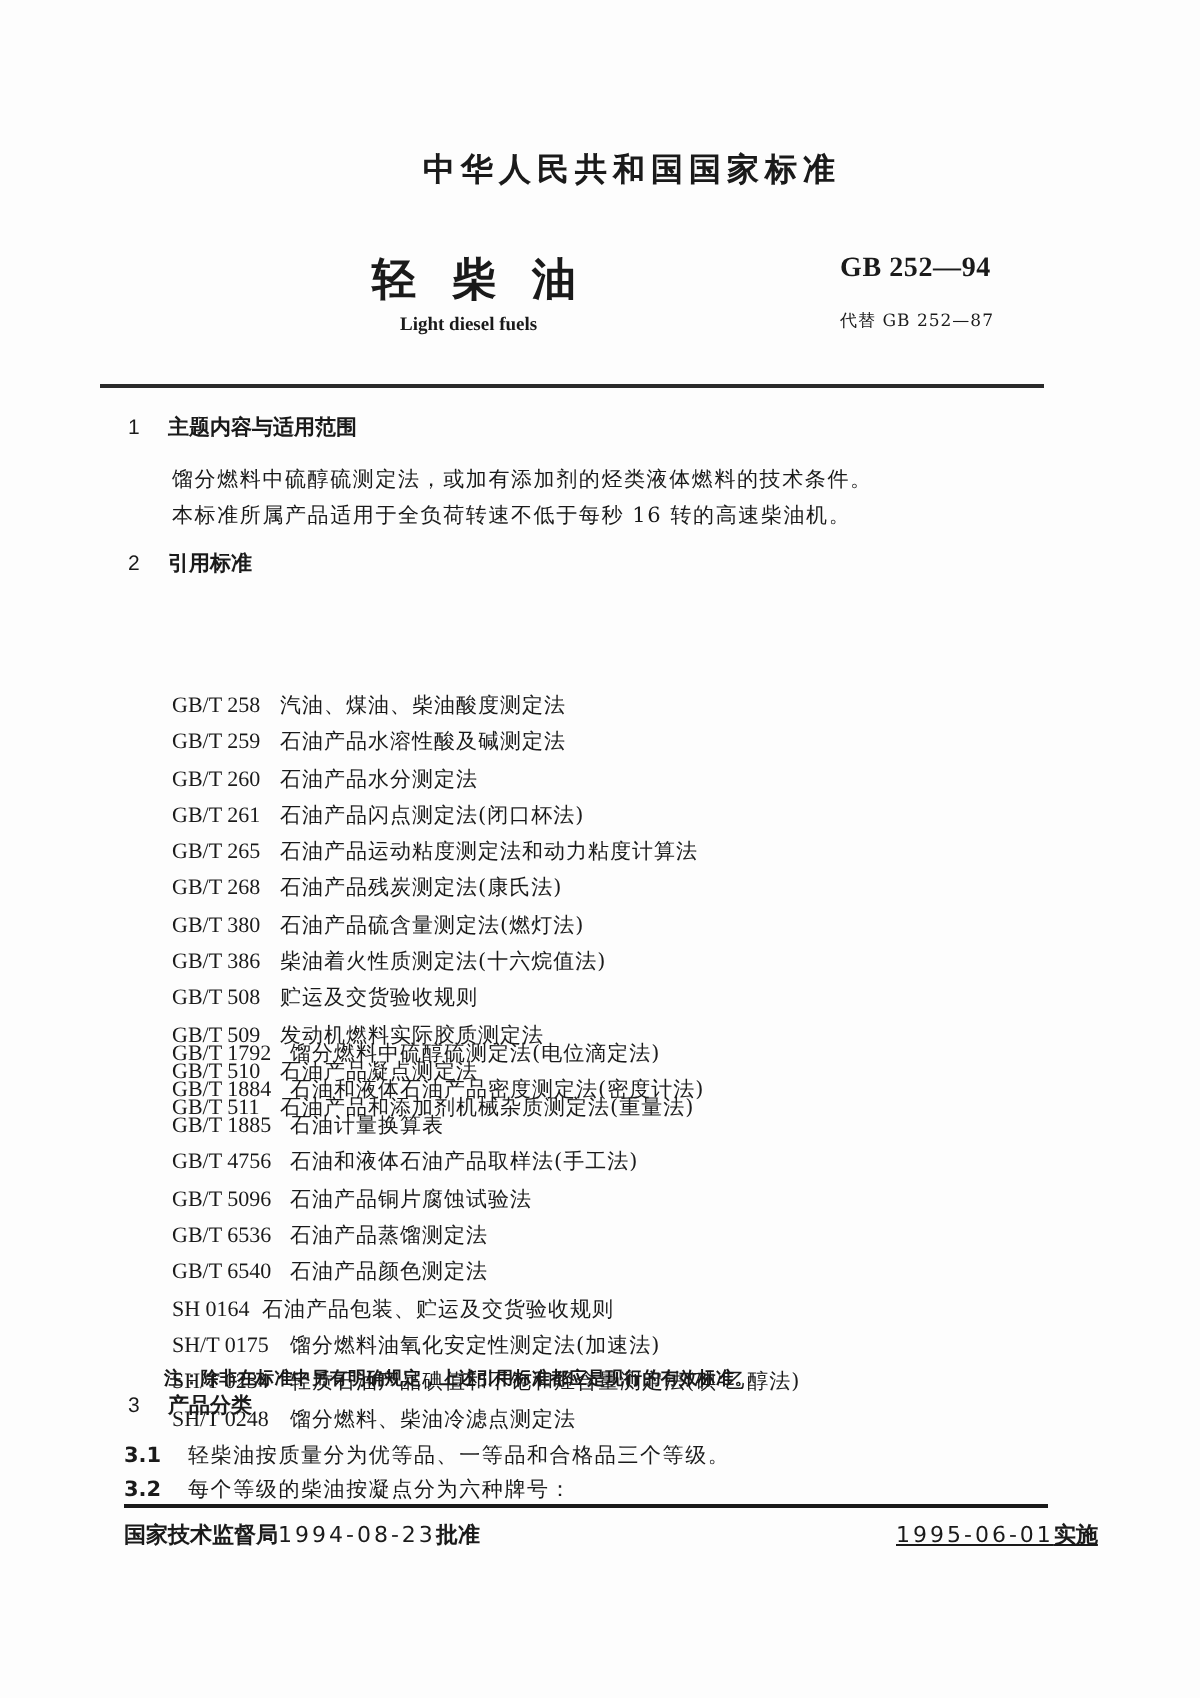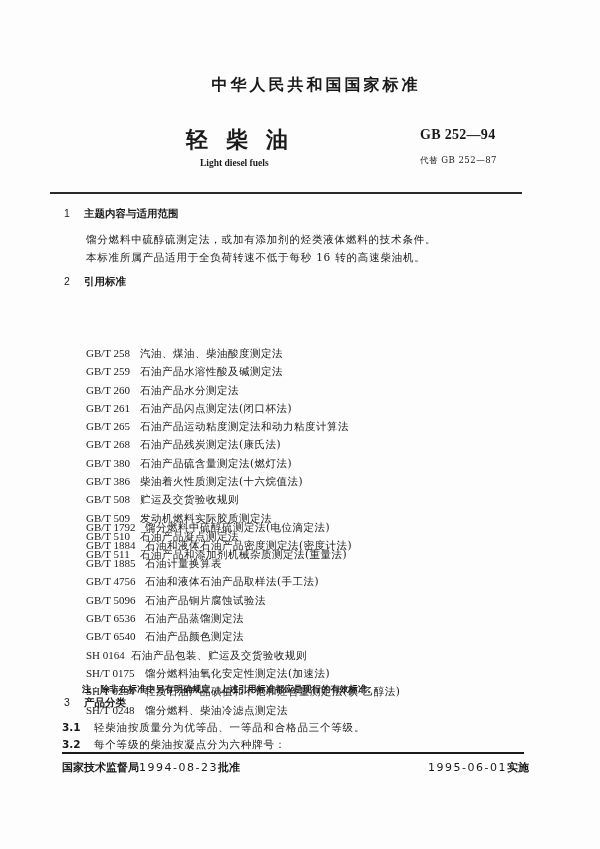--- a/index.html
+++ b/index.html
@@ -36,21 +36,21 @@
   .ref-code { display: inline-block; font-family: "Liberation Serif", serif; font-size: 11px; letter-spacing: 0; }
   .ref-code.w1 { width: 54px; margin-top: 46px; }
   .ref-code.w2 { width: 59px; }
   .ref-code.w3 { width: 45px; }
   .note { left: 82px; top: 683px; font-size: 9px; font-weight: bold; font-family: Liberation Serif, serif; letter-spacing: 0.2px; }
   .sub { font-size: 10.5px; letter-spacing: 0.8px; }
   .sub .num { display: inline-block; width: 32px; font-family: "DejaVu Sans", sans-serif; font-weight: bold; letter-spacing: 0; }
   .rule-bottom { left: 62px; top: 752px; width: 462px; height: 2px; background: #1a1a1a; }
   .footer { font-family: "DejaVu Sans", sans-serif; font-weight: bold; font-size: 11px; }
   .footer-left { left: 62px; top: 760px; }
-  .footer-right { left: 428px; top: 760px; }
+  .footer-right { left: 448px; top: 760px; text-decoration: underline; }
   .footer .digits { font-weight: normal; letter-spacing: 1.5px; }
 </style>
 </head>
 <body>
 
 <div class="abs header-top">中华人民共和国国家标准</div>
 <div class="abs title-cn">轻柴油</div>
 <div class="abs title-en">Light diesel fuels</div>
 <div class="abs std-no">GB 252—94</div>
 <div class="abs replaces">代替 GB 252—87</div>

